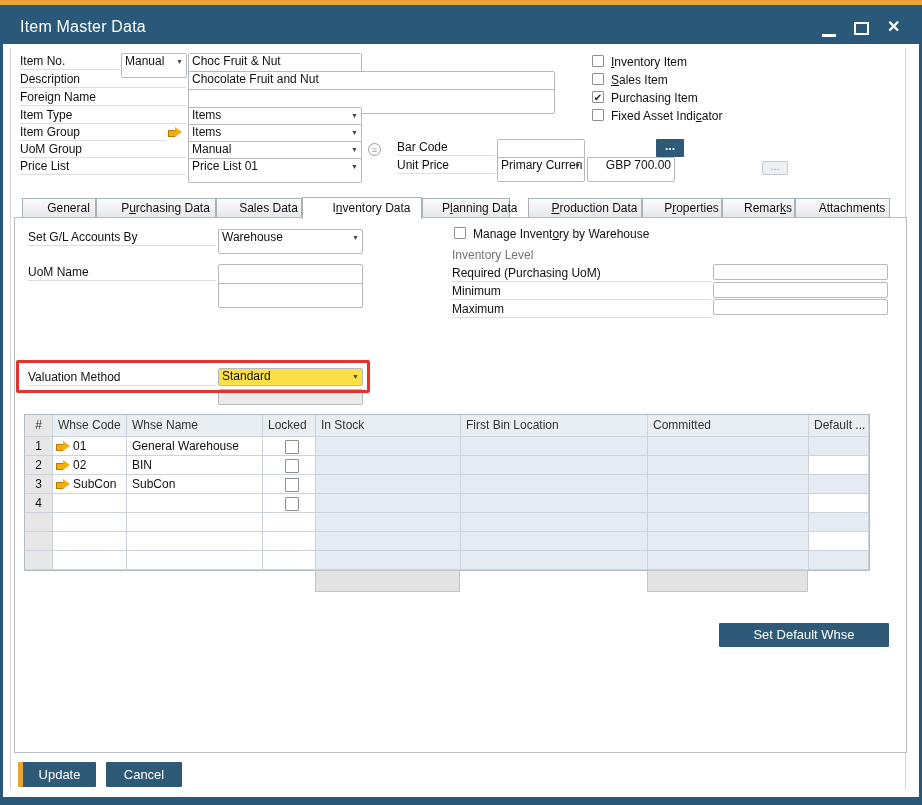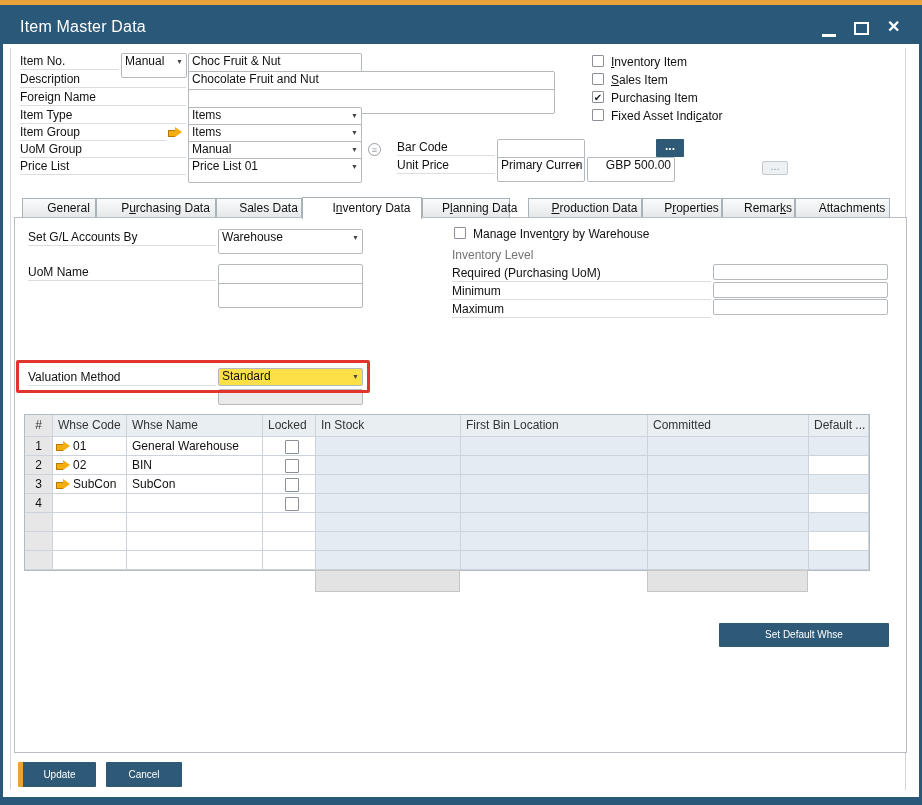--- a/index.html
+++ b/index.html
@@ -23,21 +23,21 @@
   .combo{padding-right:14px;cursor:pointer;}
   .dd{position:absolute;right:3px;top:4px;font-size:7px;color:#444;line-height:8px;}
   .hl{background:#fde047;}
   .dis{background:#eaeaea;}
   .rt{text-align:right;}
   .u{text-decoration:underline;}
   
   .cbx{width:12px;height:12px;border:1px solid #8a9096;background:#fff;border-radius:1px;text-align:center;line-height:11px;font-size:10px;color:#222;cursor:pointer;}
   .cblbl{line-height:14px;white-space:nowrap;}
   
-  .btn{background:#2e5a78;color:#fff;text-align:center;font-size:10px;cursor:pointer;border-radius:1px;}
+  .btn{background:#2e5a78;color:#fff;text-align:center;font-size:13px;cursor:pointer;border-radius:1px;}
   .dots-dark{left:656px;top:139px;width:28px;height:18px;line-height:14px;font-weight:bold;font-size:12px;}
   .dots-light{left:762px;top:161px;width:26px;height:14px;background:#eef1f4;border:1px solid #c3c9ce;color:#8aa0b4;text-align:center;line-height:9px;font-size:11px;border-radius:2px;cursor:pointer;}
   
   .tab{top:198px;height:20px;background:linear-gradient(#fafbfb,#e4e7e9);border:1px solid #a9b1b9;border-bottom:none;text-align:center;line-height:19px;cursor:pointer;white-space:nowrap;padding-left:19px;}
   .tab.act{top:197px;height:22px;background:#fff;z-index:3;line-height:21px;}
   .panel{left:14px;top:217px;width:893px;height:536px;border:1px solid #b7bdc3;background:#fff;z-index:1;}
   
   .link-arrow{position:relative;display:inline-block;width:14px;height:11px;cursor:pointer;flex:0 0 14px;}
   .link-arrow::before{content:"";position:absolute;left:0;top:3px;width:6px;height:5px;background:#f5ad0c;border:1px solid #b07b00;border-right:none;}
   .link-arrow::after{content:"";position:absolute;left:7px;top:0;width:0;height:0;border-top:5.5px solid transparent;border-bottom:5.5px solid transparent;border-left:7px solid #f5ad0c;}
@@ -103,21 +103,21 @@
   <div class="abs lbl" style="left:20px;top:159px;width:166px;">Price List</div>
   <div class="abs field combo" style="left:188px;top:158px;width:174px;"><span>Price List 01</span><span class="dd">▼</span></div>
 
   
   <div class="abs lbl" style="left:397px;top:140px;width:98px;">Bar Code</div>
   <div class="abs field" style="left:497px;top:139px;width:88px;"></div>
   <div class="abs btn dots-dark">...</div>
 
   <div class="abs lbl" style="left:397px;top:158px;width:98px;">Unit Price</div>
   <div class="abs field combo" style="left:497px;top:157px;width:88px;"><span>Primary Curren</span><span class="dd">▼</span></div>
-  <div class="abs field rt" style="left:587px;top:157px;width:88px;">GBP 500.00</div>
+  <div class="abs field rt" style="left:587px;top:157px;width:88px;">GBP 700.00</div>
   <div class="abs dots-light">...</div>
 
   
   <div class="abs cbx" style="left:592px;top:55px;"></div>
   <div class="abs cblbl" style="left:611px;top:55px;"><span></span><span class="u">I</span><span>nventory Item</span></div>
   <div class="abs cbx" style="left:592px;top:73px;"></div>
   <div class="abs cblbl" style="left:611px;top:73px;"><span></span><span class="u">S</span><span>ales Item</span></div>
   <div class="abs cbx" style="left:592px;top:91px;">✔</div>
   <div class="abs cblbl" style="left:611px;top:91px;"><span>Purchasing Item</span><span class="u"></span><span></span></div>
   <div class="abs cbx" style="left:592px;top:109px;"></div>

